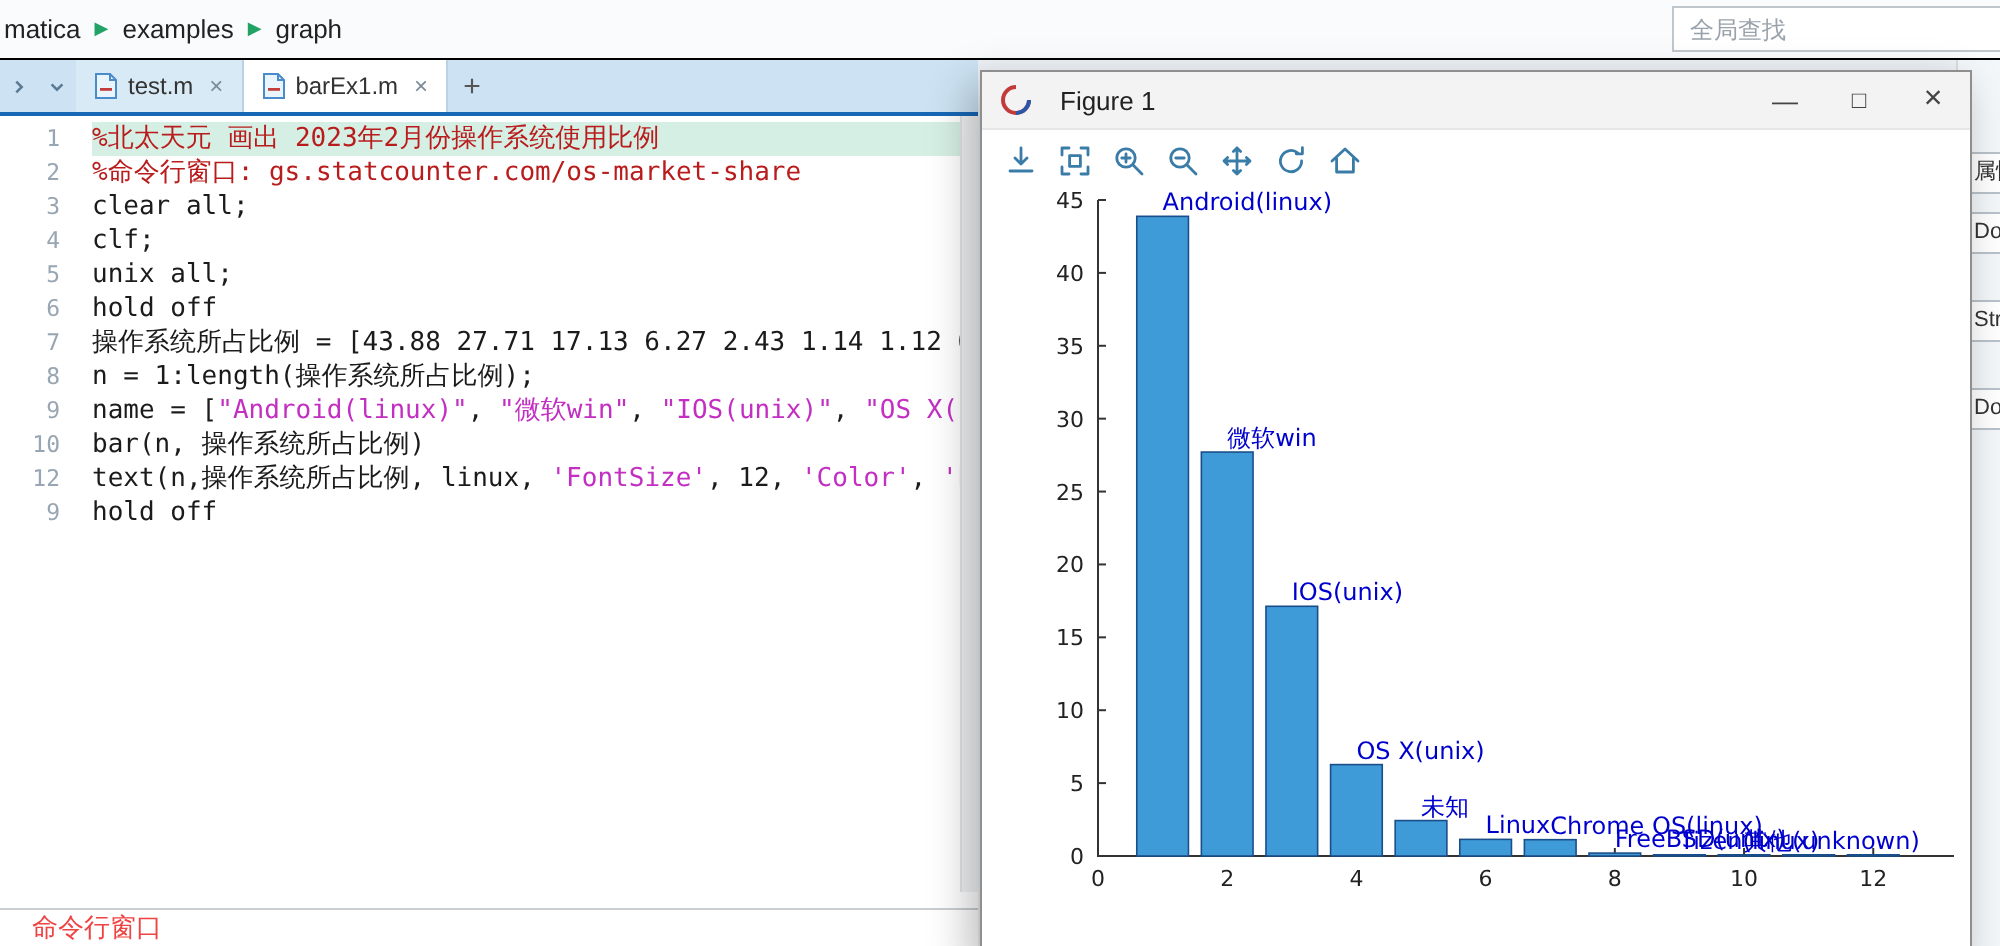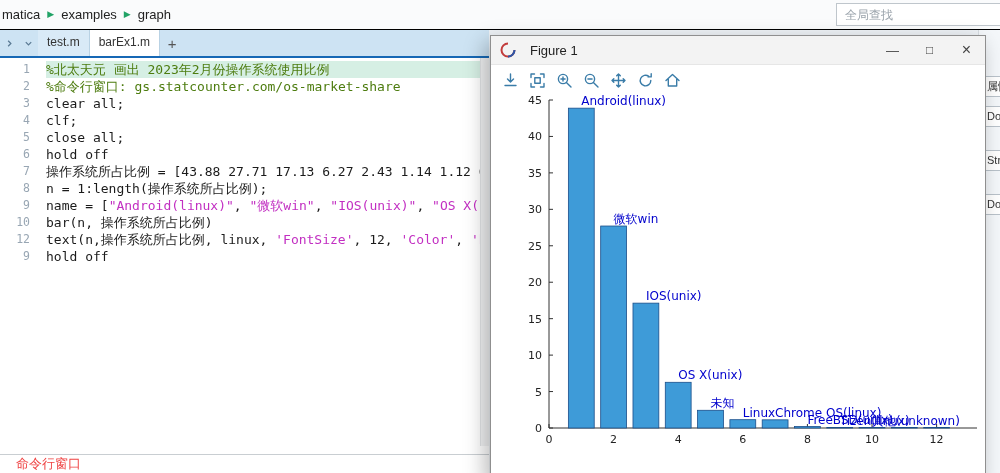--- a/index.html
+++ b/index.html
@@ -15,32 +15,32 @@
   .search{position:absolute;left:836px;top:3px;width:172px;height:23px;border:1px solid #bfc6cc;
           background:#fff;font-size:12px;padding:0 8px;color:#333;box-sizing:border-box;outline:none;
           font-family:"Liberation Sans",sans-serif;}
   .search::placeholder{color:#9aa3ab;}
 
   
   .editor-pane{position:absolute;left:0;top:30px;width:489px;bottom:0;background:#fff;}
   .tabbar{height:26px;background:#cde3f3;border-bottom:2px solid #1668b5;display:flex;align-items:stretch;}
   .tbicon{width:19px;display:flex;align-items:center;justify-content:center;color:#5b7a94;}
   .tab{display:flex;align-items:center;padding:0 9px;font-size:12px;color:#333;gap:5px;
-       border-right:1px solid #b9d2e4;background:#d9eaf7;white-space:nowrap;flex-direction:column;}
+       border-right:1px solid #b9d2e4;background:#d9eaf7;white-space:nowrap;}
   .tab.active{background:#fff;}
   .tab .x{color:#7a8a96;font-size:12px;margin-left:3px;}
   .plus{width:24px;display:flex;align-items:center;justify-content:center;font-size:15px;color:#555;}
 
   .code-area{position:absolute;top:28px;left:0;right:8px;bottom:27px;padding-top:3px;background:#fff;
              font-family:"DejaVu Sans Mono",monospace;font-size:13px;overflow:hidden;}
   .line{display:flex;height:17px;line-height:17px;white-space:pre;}
   .ln{width:30px;flex:none;text-align:right;padding-right:16px;color:#98a6b3;font-size:11.5px;}
   .code{flex:1;color:#1b1b1b;}
   .line.hl .code{background:#d6efe4;}
-  .cm{color:#4d7c0f;}
+  .cm{color:#b91c1c;}
   .str{color:#c22fc2;}
 
   .scrollbar{position:absolute;top:28px;right:0;width:8px;bottom:27px;background:#f2f3f4;border-left:1px solid #e2e4e6;}
   .cmd{position:absolute;left:0;right:0;bottom:0;height:19px;border-top:1px solid #c9ced2;background:#fff;
        display:flex;align-items:center;padding-left:16px;font-size:13px;color:#ef4444;box-sizing:border-box;}
 
   
   .right-strip{position:absolute;left:978px;top:30px;width:22px;bottom:0;background:#f4f7fa;
                border-left:1px solid #d7dde2;overflow:hidden;}
   .rrow{position:absolute;left:4px;width:44px;height:19px;border:1px solid #b9c2ca;background:#fff;
@@ -109,21 +109,21 @@
       </div>
       <div class="plus">+</div>
     </div>
 
     <div class="code-area">
       <div>
           <div class="line hl"><span class="ln">1</span><span class="code"><span class="cm">%北太天元 画出 2023年2月份操作系统使用比例</span></span></div>
           <div class="line"><span class="ln">2</span><span class="code"><span class="cm">%命令行窗口: gs.statcounter.com/os-market-share</span></span></div>
           <div class="line"><span class="ln">3</span><span class="code"><span>clear all;</span></span></div>
           <div class="line"><span class="ln">4</span><span class="code"><span>clf;</span></span></div>
-          <div class="line"><span class="ln">5</span><span class="code"><span>close all;</span></span></div>
+          <div class="line"><span class="ln">5</span><span class="code"><span>unix all;</span></span></div>
           <div class="line"><span class="ln">6</span><span class="code"><span>hold off</span></span></div>
           <div class="line"><span class="ln">7</span><span class="code"><span>操作系统所占比例 = [43.88 27.71 17.13 6.27 2.43 1.14 1.12 0.2</span></span></div>
           <div class="line"><span class="ln">8</span><span class="code"><span>n = 1:length(操作系统所占比例);</span></span></div>
           <div class="line"><span class="ln">9</span><span class="code"><span>name = [</span><span class="str">"Android(linux)"</span><span>, </span><span class="str">"微软win"</span><span>, </span><span class="str">"IOS(unix)"</span><span>, </span><span class="str">"OS X(u</span></span></div>
           <div class="line"><span class="ln">10</span><span class="code"><span>bar(n, 操作系统所占比例)</span></span></div>
           <div class="line"><span class="ln">12</span><span class="code"><span>text(n,操作系统所占比例, linux, </span><span class="str">'FontSize'</span><span>, 12, </span><span class="str">'Color'</span><span>, </span><span class="str">'b</span></span></div>
           <div class="line"><span class="ln">9</span><span class="code"><span>hold off</span></span></div>
         </div>
     </div>
     <div class="scrollbar"></div>

